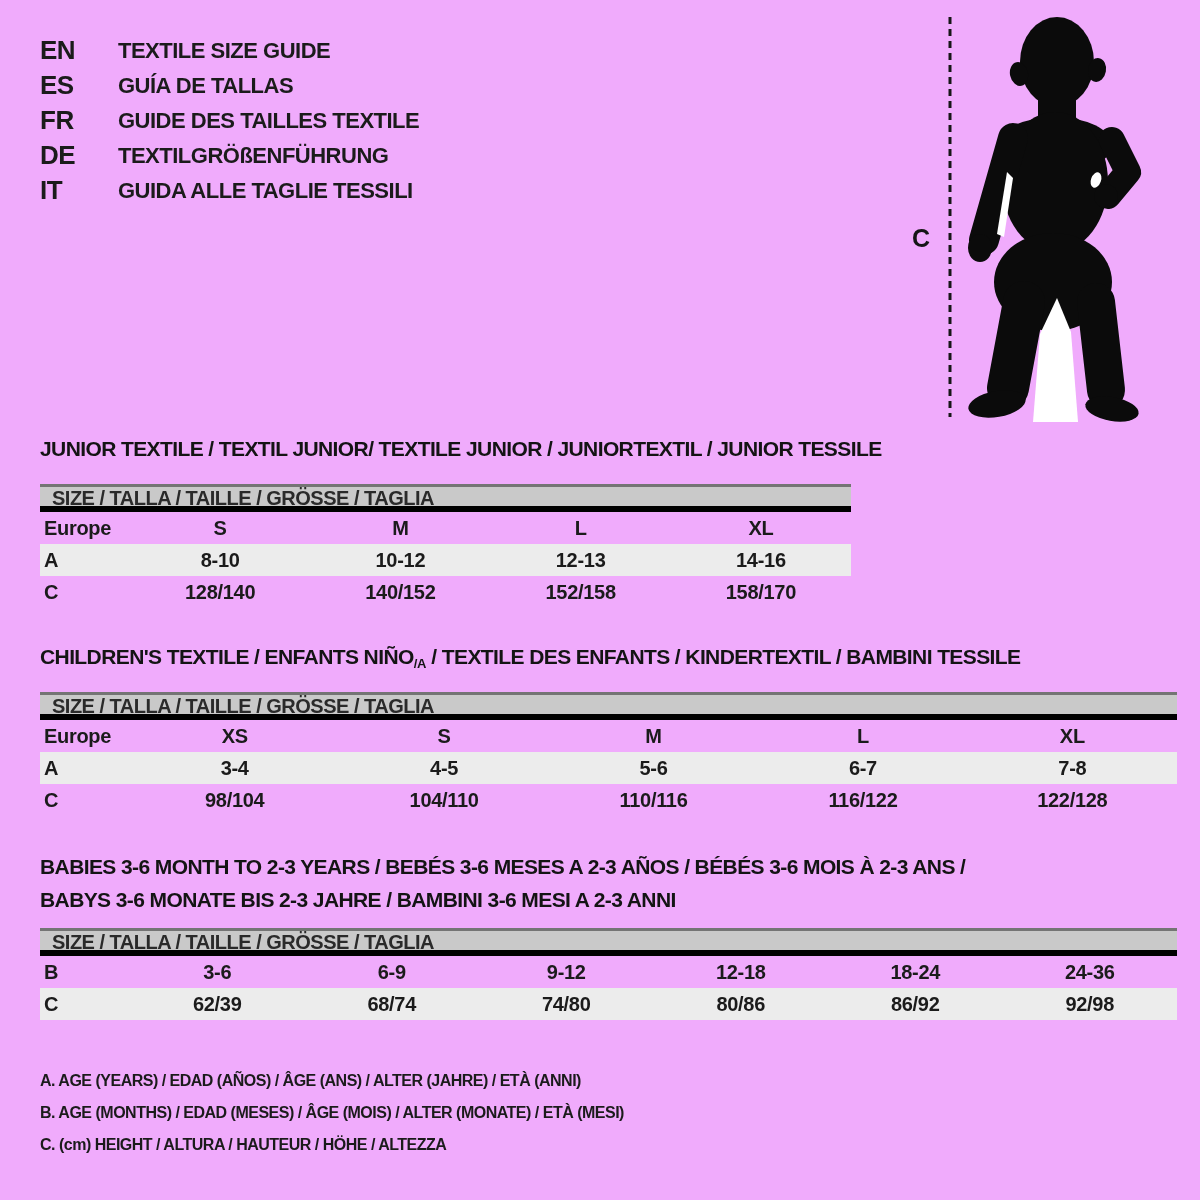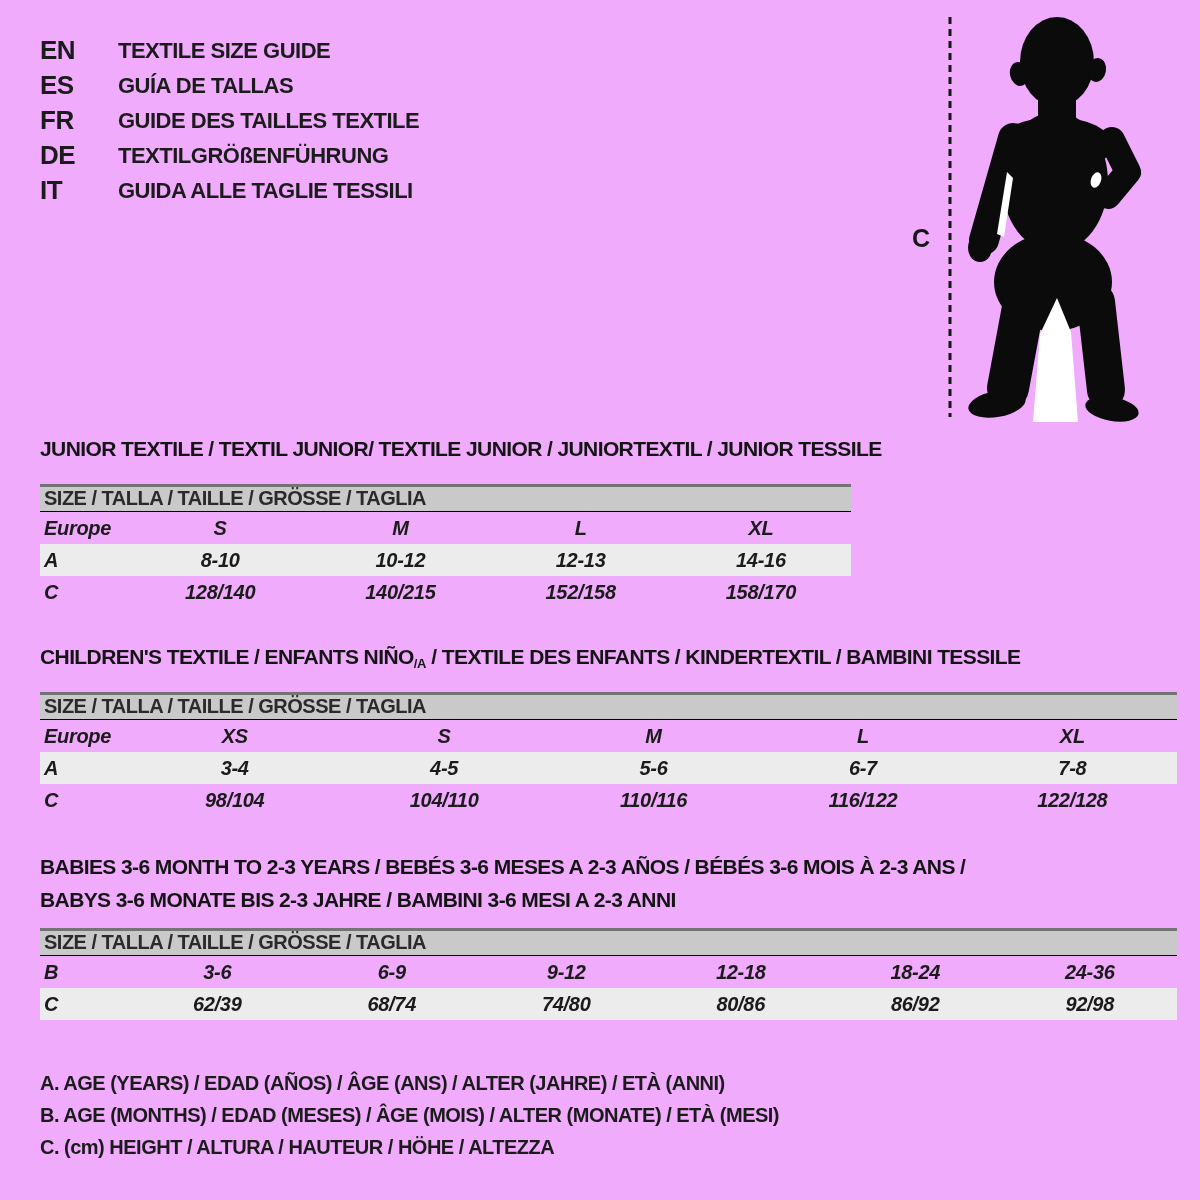--- a/index.html
+++ b/index.html
@@ -25,32 +25,32 @@
     position:absolute; left:40px; font-size:21px; font-weight:bold;
     letter-spacing:-0.6px; white-space:nowrap; color:#141414;
   }
   .subscript { font-size:13px; position:relative; top:4px; letter-spacing:-0.3px; }
   .title-line { line-height:33px; }
 
   
   .size-table { position:absolute; left:40px; }
   .t-header {
     height:28px; line-height:23px; background:#c9c9c9;
-    border-top:3px solid #747474; border-bottom:1px solid #000000;
+    border-top:3px solid #747474; border-bottom:6px solid #000000;
     font-size:20px; font-weight:bold; letter-spacing:-0.5px;
-    padding-left:4px; color:#2a2a2a; white-space:nowrap;
+    padding-left:12px; color:#2a2a2a; white-space:nowrap;
   }
-  .t-row { display:flex; height:32px; align-items:center; font-size:20px; font-weight:bold; letter-spacing:-0.3px;font-style:italic; }
+  .t-row { display:flex; height:32px; align-items:center; font-size:20px; font-weight:bold; letter-spacing:-0.3px; }
   .t-row.stripe { background:#ececec; }
   .t-label { width:90px; padding-left:4px; flex:none; }
   .t-cell { flex:1; text-align:center; }
 
   
   .legend { position:absolute; left:40px; top:1072px; }
-  .legend-line { height:32px; font-size:20px; font-weight:bold; letter-spacing:-0.5px; white-space:nowrap; }
+  .legend-line { height:32px; font-size:16px; font-weight:bold; letter-spacing:-0.5px; white-space:nowrap; }
 </style>
 </head>
 <body>
 
 <div class="page">
 
   <div class="languages">
     <div class="lang-row">
       <span class="lang-code">EN</span>
       <span class="lang-label">TEXTILE SIZE GUIDE</span>
@@ -121,21 +121,21 @@
     <div class="t-row stripe">
       <span class="t-label">A</span>
       <span class="t-cell">8-10</span>
       <span class="t-cell">10-12</span>
       <span class="t-cell">12-13</span>
       <span class="t-cell">14-16</span>
     </div>
     <div class="t-row">
       <span class="t-label">C</span>
       <span class="t-cell">128/140</span>
-      <span class="t-cell">140/215</span>
+      <span class="t-cell">140/152</span>
       <span class="t-cell">152/158</span>
       <span class="t-cell">158/170</span>
     </div>
   </div>
 
   <h2 class="section-title" style="top:645px;"><span>CHILDREN'S TEXTILE / ENFANTS NIÑO</span><span class="subscript">/A</span><span> / TEXTILE DES ENFANTS / KINDERTEXTIL / BAMBINI TESSILE</span></h2>
   <div class="size-table" style="top:692px; width:1137px;">
     <div class="t-header">SIZE / TALLA / TAILLE / GRÖSSE / TAGLIA</div>
     <div class="t-row">
       <span class="t-label">Europe</span>

